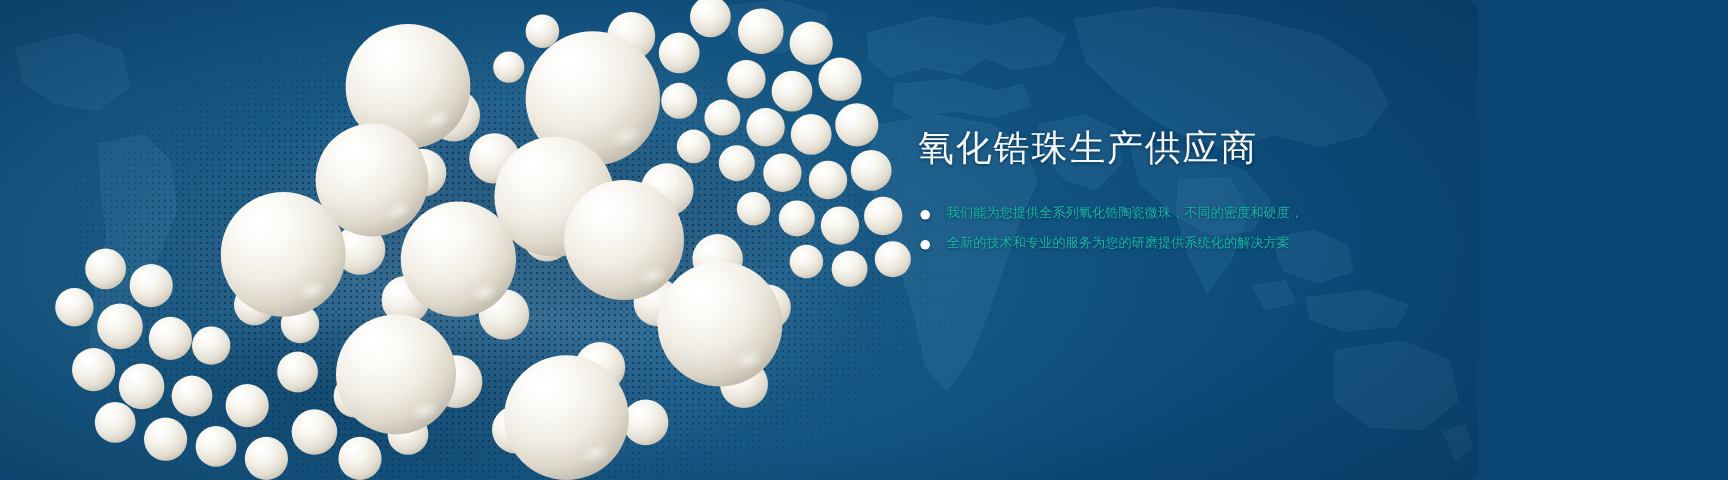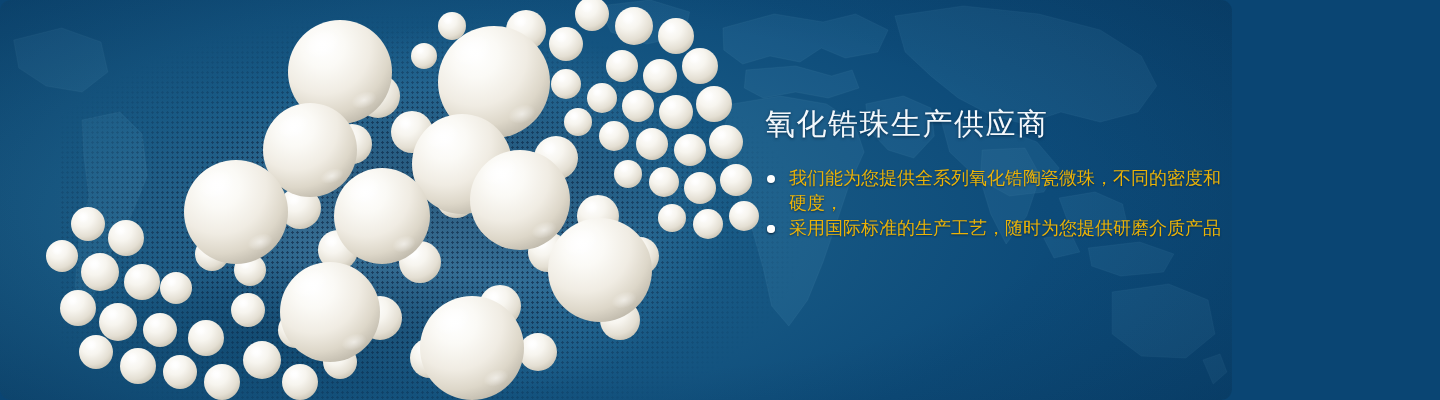--- a/index.html
+++ b/index.html
@@ -57,22 +57,22 @@
   }
   .headline{
     font-size:30px;line-height:40px;letter-spacing:1.5px;
     font-weight:400;color:#f3f8fc;
     text-shadow:0 1px 3px rgba(2,24,46,.65);
     margin:0 0 22px 0;white-space:nowrap;
   }
   .bullets{list-style:none;margin:0;padding:0;}
   .bullet{
     position:relative;padding-left:24px;
-    font-size:18px;line-height:25px;
-    color:#eab308;font-weight:400;
+    font-size:11px;line-height:25px;
+    color:#14b8a6;font-weight:400;
     text-shadow:0 1px 2px rgba(2,24,46,.6);
     margin-bottom:0;
   }
   .bullet .dot{
     position:absolute;left:2px;top:9px;
     width:8px;height:8px;border-radius:50%;
     background:#ffffff;
     box-shadow:0 1px 2px rgba(2,24,46,.55);
   }
   .bullet .line2{display:block;}
@@ -356,21 +356,18 @@
   <div class="copy">
     <h1 class="headline">氧化锆珠生产供应商</h1>
 
     <ul class="bullets">
       <li class="bullet">
         <span class="dot"></span>
         <span>我们能为您提供全系列氧化锆陶瓷微珠，不同的密度和硬度，</span>
       </li>
       <li class="bullet">
         <span class="dot"></span>
-      </li>
-      <li class="bullet">
-        <span class="dot"></span>
-        <span>采用国际标准的生产工艺，随时为您提供研磨介质产品</span>
+        <span>全新的技术和专业的服务为您的研磨提供系统化的解决方案</span>
       </li>
     </ul>
   </div>
 
 </div>
 
 </body></html>

